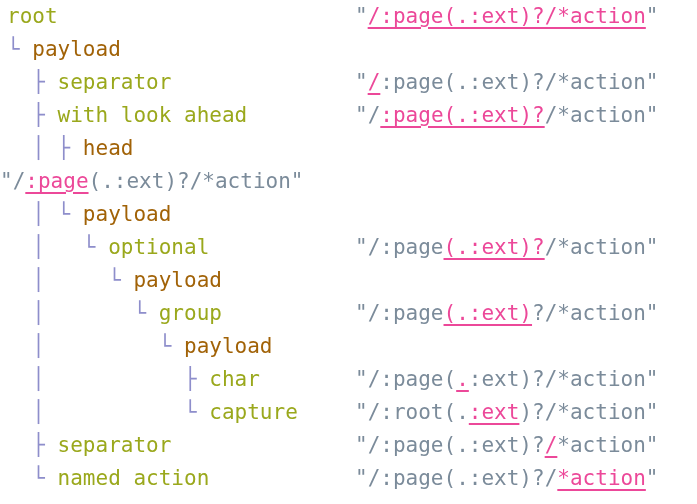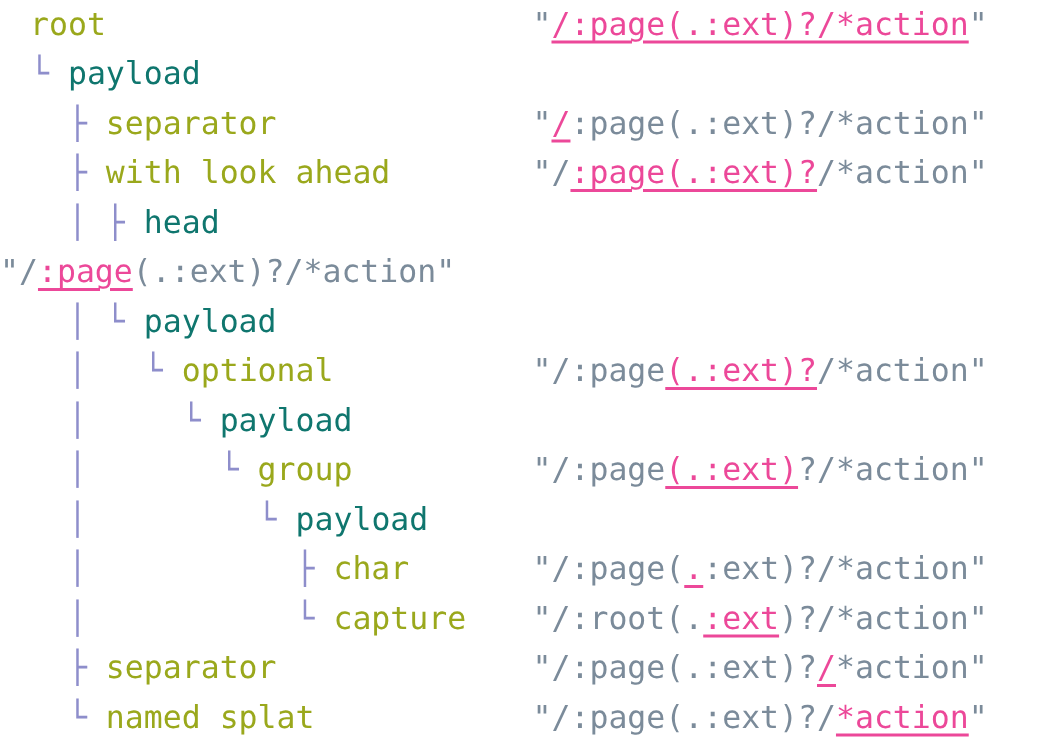--- a/index.html
+++ b/index.html
@@ -27,39 +27,39 @@
     align-items: baseline;
     height: 33px;
     line-height: 33px;
     white-space: pre;
     font-size: 21px;
   }
 
   .node-col {
     width: 355px;
     flex: 0 0 355px;
-    padding-left: 20px;
+    padding-left: 7px;
     box-sizing: border-box;
     white-space: pre;
     letter-spacing: 0px;
   }
 
   .pattern-col {
     flex: 1 1 auto;
     white-space: pre;
   }
 
   
   .connector {
     color: #8e8ecb;
   }
 
   
   .label-green  { color: #9aa81c; }
-  .label-orange { color: #0f766e; }
+  .label-orange { color: #a16207; }
 
   
   .quote   { color: #7b8b9a; }
   .plain   { color: #7b8b9a; margin-top: 24px; }
   .hl      { color: #ec4899; text-decoration: underline; text-underline-offset: 4px; text-decoration-thickness: 2px; }
 </style>
 </head>
 <body>
 
 <div id="tree-view">
@@ -70,14 +70,14 @@
     <div class="tree-row"><div class="node-col"><span class="connector">  │ ├ </span><span class="label-orange">head</span></div><div class="pattern-col"></div></div>
     <div class="tree-row"><div class="pattern-col"><span class="quote">"</span><span class="plain">/</span><span class="hl">:page</span><span class="plain">(.:ext)?/*action</span><span class="quote">"</span></div></div>
     <div class="tree-row"><div class="node-col"><span class="connector">  │ └ </span><span class="label-orange">payload</span></div><div class="pattern-col"></div></div>
     <div class="tree-row"><div class="node-col"><span class="connector">  │   └ </span><span class="label-green">optional</span></div><div class="pattern-col"><span class="quote">"</span><span class="plain">/:page</span><span class="hl">(.:ext)?</span><span class="plain">/*action</span><span class="quote">"</span></div></div>
     <div class="tree-row"><div class="node-col"><span class="connector">  │     └ </span><span class="label-orange">payload</span></div><div class="pattern-col"></div></div>
     <div class="tree-row"><div class="node-col"><span class="connector">  │       └ </span><span class="label-green">group</span></div><div class="pattern-col"><span class="quote">"</span><span class="plain">/:page</span><span class="hl">(.:ext)</span><span class="plain">?/*action</span><span class="quote">"</span></div></div>
     <div class="tree-row"><div class="node-col"><span class="connector">  │         └ </span><span class="label-orange">payload</span></div><div class="pattern-col"></div></div>
     <div class="tree-row"><div class="node-col"><span class="connector">  │           ├ </span><span class="label-green">char</span></div><div class="pattern-col"><span class="quote">"</span><span class="plain">/:page(</span><span class="hl">.</span><span class="plain">:ext)?/*action</span><span class="quote">"</span></div></div>
     <div class="tree-row"><div class="node-col"><span class="connector">  │           └ </span><span class="label-green">capture</span></div><div class="pattern-col"><span class="quote">"</span><span class="plain">/:root(.</span><span class="hl">:ext</span><span class="plain">)?/*action</span><span class="quote">"</span></div></div>
     <div class="tree-row"><div class="node-col"><span class="connector">  ├ </span><span class="label-green">separator</span></div><div class="pattern-col"><span class="quote">"</span><span class="plain">/:page(.:ext)?</span><span class="hl">/</span><span class="plain">*action</span><span class="quote">"</span></div></div>
-    <div class="tree-row"><div class="node-col"><span class="connector">  └ </span><span class="label-green">named splat</span></div><div class="pattern-col"><span class="quote">"</span><span class="plain">/:page(.:ext)?/</span><span class="hl">*action</span><span class="quote">"</span></div></div>
+    <div class="tree-row"><div class="node-col"><span class="connector">  └ </span><span class="label-green">named action</span></div><div class="pattern-col"><span class="quote">"</span><span class="plain">/:page(.:ext)?/</span><span class="hl">*action</span><span class="quote">"</span></div></div>
   </div>
 
 </body></html>

